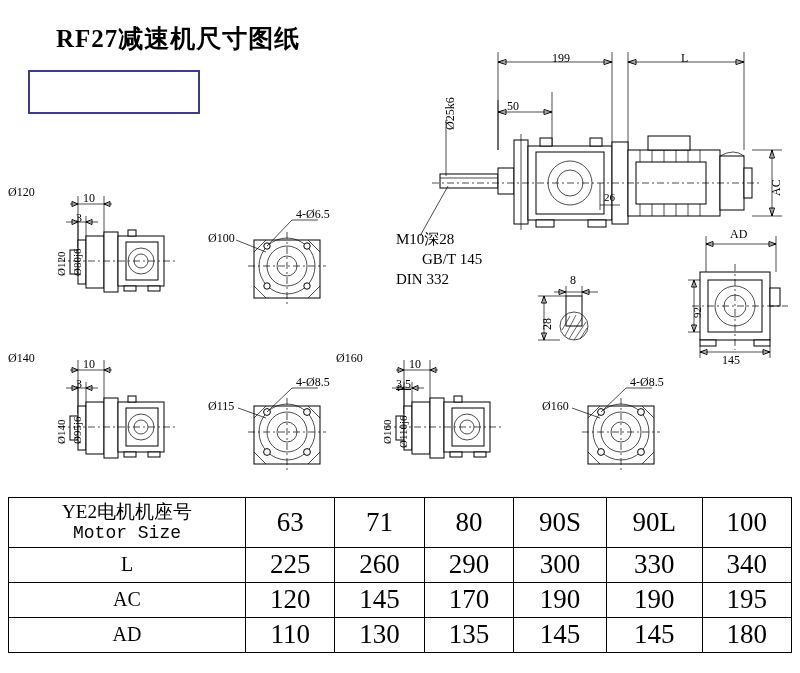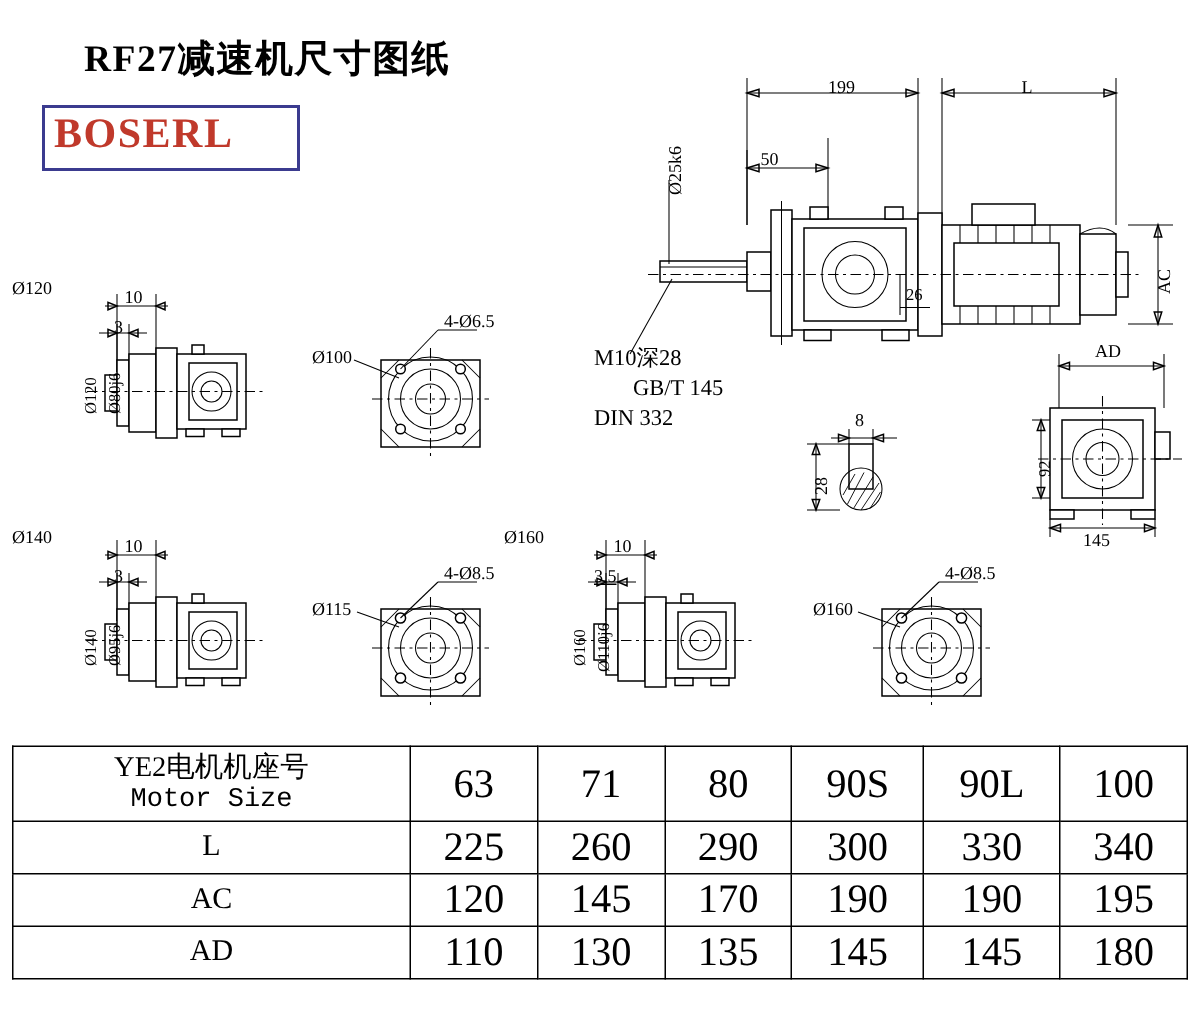--- a/index.html
+++ b/index.html
@@ -62,35 +62,34 @@
     border:1px solid #000;
     text-align:center;
     font-size:27px;
     height:34px;
     padding:0;
   }
   .spec-table td.head-cn{
     font-size:19px;
     line-height:1.15;
     width:236px;
-    padding:3px 14px;
+    padding:3px 0;
   }
   .spec-table td.rowlabel{font-size:20px;}
   .cn{font-family:"Liberation Serif", serif;}
   .mono{font-family:"Liberation Mono", monospace;font-size:18px;}
 </style>
 </head>
 <body>
 
 <div class="page">
 
   <div class="title">RF27减速机尺寸图纸</div>
 
   <div class="logo-box"></div>
-  <div class="logo-text">BOSERL</div>
 
   <svg width="800" height="673">
 
     <line class="thin" x1="498" y1="52" x2="498" y2="150"></line>
     <line class="thin" x1="612" y1="52" x2="612" y2="160"></line>
     <line class="thin" x1="498" y1="62" x2="612" y2="62"></line>
     <path class="ln" d="M498,62 l8,-2.5 v5 z" fill="#000"></path>
     <path class="ln" d="M612,62 l-8,-2.5 v5 z" fill="#000"></path>
 
     <line class="thin" x1="628" y1="52" x2="628" y2="150"></line>

